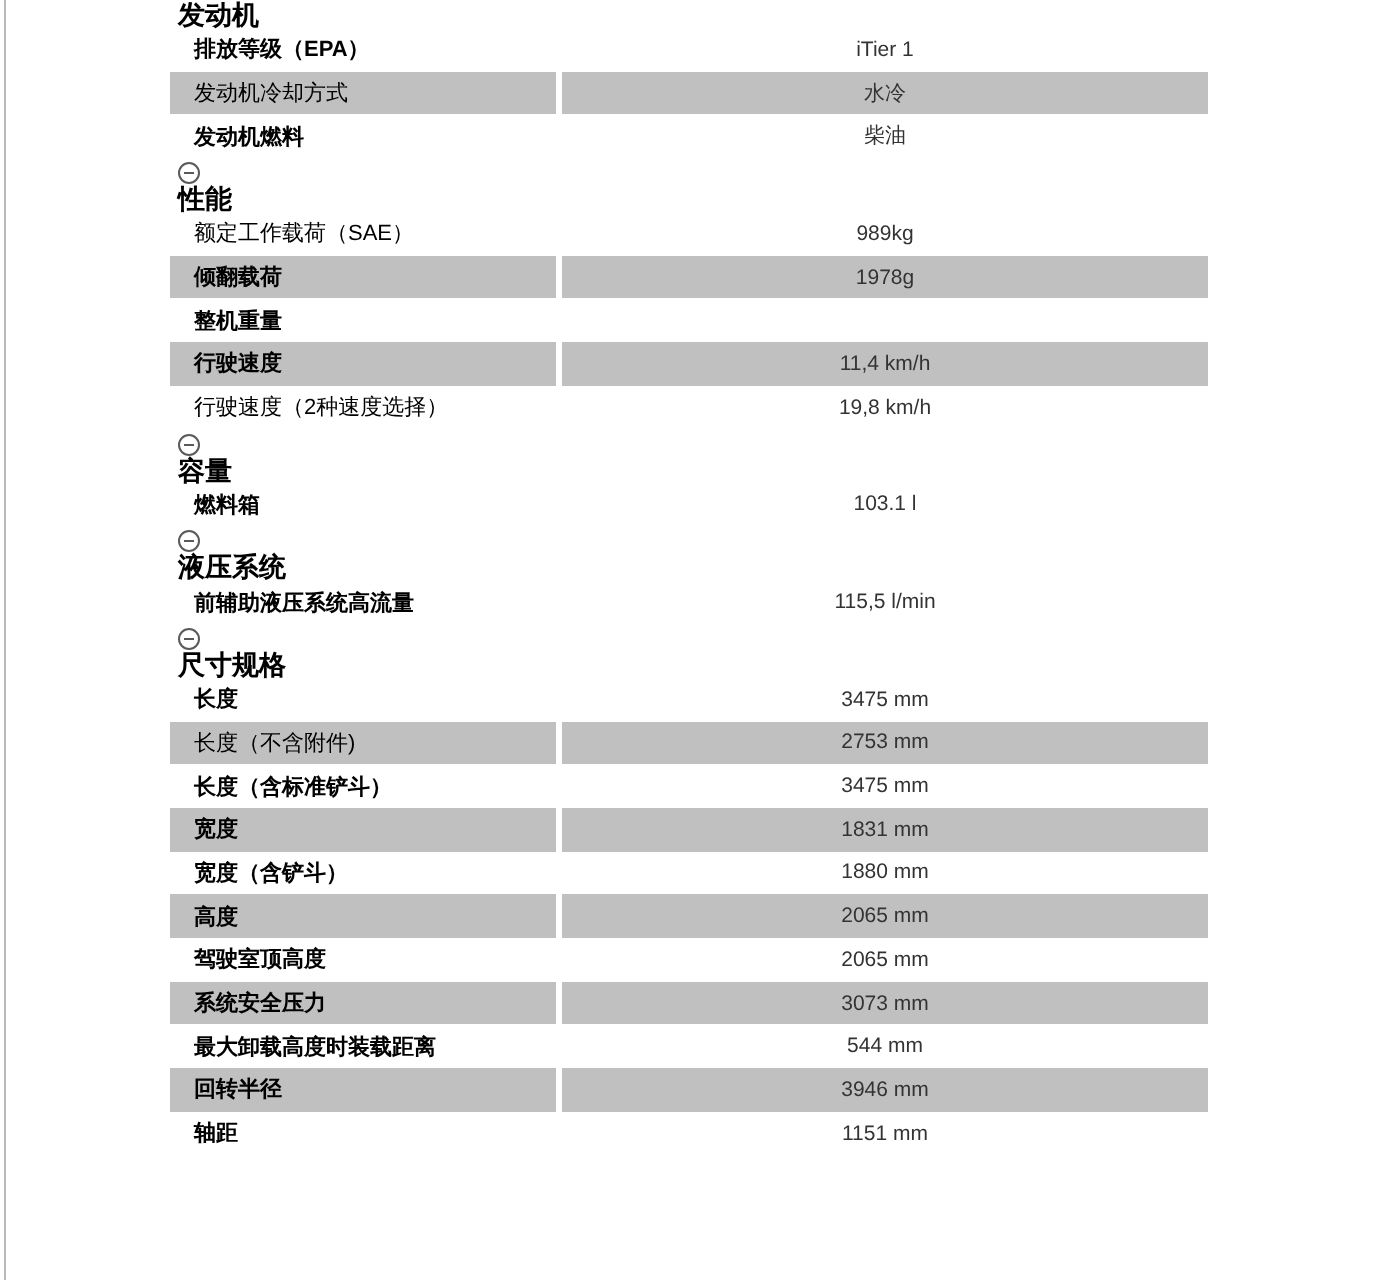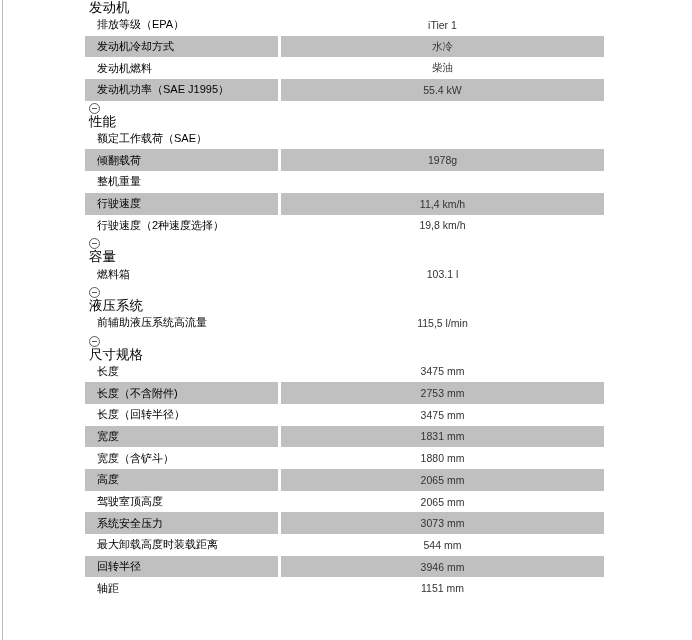--- a/index.html
+++ b/index.html
@@ -27,21 +27,21 @@
   }
   .content {
     position: absolute;
     left: 85px;
     top: 1px;
     width: 519px;
   }
   .section-title {
     font-size: 13.5px;
     line-height: 13px;
-    font-weight: normal;
+    font-weight: bold;
     color: #000000;
     margin: 0 0 0 4px;
     white-space: nowrap;
   }
   .collapse-icon {
     box-sizing: border-box;
     width: 11px;
     height: 11px;
     border: 1px solid #5a5a5a;
     border-radius: 50%;
@@ -69,21 +69,21 @@
     width: 193px;
     padding-left: 12px;
     display: flex;
     align-items: center;
     font-size: 11px;
     color: #000000;
     white-space: nowrap;
     overflow: hidden;
   }
   .cell-label.normal { font-weight: 400; }
-  .cell-label.emph   { font-weight: 400; }
+  .cell-label.emph   { font-weight: 700; }
   .cell-value {
     box-sizing: border-box;
     width: 323px;
     margin-left: 3px;
     display: flex;
     align-items: center;
     justify-content: center;
     font-size: 10.5px;
     color: #333333;
     white-space: nowrap;
@@ -105,28 +105,25 @@
         <div class="cell-value">iTier 1</div>
       </div>
       <div class="spec-row shaded">
         <div class="cell-label normal">发动机冷却方式</div>
         <div class="cell-value">水冷</div>
       </div>
       <div class="spec-row">
         <div class="cell-label emph">发动机燃料</div>
         <div class="cell-value">柴油</div>
       </div>
-      <div class="spec-row shaded">
-        <div class="cell-label normal">发动机功率（SAE J1995）</div>
-        <div class="cell-value">55.4 kW</div>
-      </div>
       <div class="collapse-icon" title="circled-minus"></div>
       <div class="section-title">性能</div>
       <div class="spec-row">
         <div class="cell-label normal">额定工作载荷（SAE）</div>
+        <div class="cell-value">989kg</div>
       </div>
       <div class="spec-row shaded">
         <div class="cell-label emph">倾翻载荷</div>
         <div class="cell-value">1978g</div>
       </div>
       <div class="spec-row">
         <div class="cell-label emph">整机重量</div>
       </div>
       <div class="spec-row shaded">
         <div class="cell-label emph">行驶速度</div>
@@ -152,21 +149,21 @@
       <div class="section-title">尺寸规格</div>
       <div class="spec-row">
         <div class="cell-label emph">长度</div>
         <div class="cell-value">3475 mm</div>
       </div>
       <div class="spec-row shaded">
         <div class="cell-label normal">长度（不含附件)</div>
         <div class="cell-value">2753 mm</div>
       </div>
       <div class="spec-row">
-        <div class="cell-label emph">长度（回转半径）</div>
+        <div class="cell-label emph">长度（含标准铲斗）</div>
         <div class="cell-value">3475 mm</div>
       </div>
       <div class="spec-row shaded">
         <div class="cell-label emph">宽度</div>
         <div class="cell-value">1831 mm</div>
       </div>
       <div class="spec-row">
         <div class="cell-label emph">宽度（含铲斗）</div>
         <div class="cell-value">1880 mm</div>
       </div>

